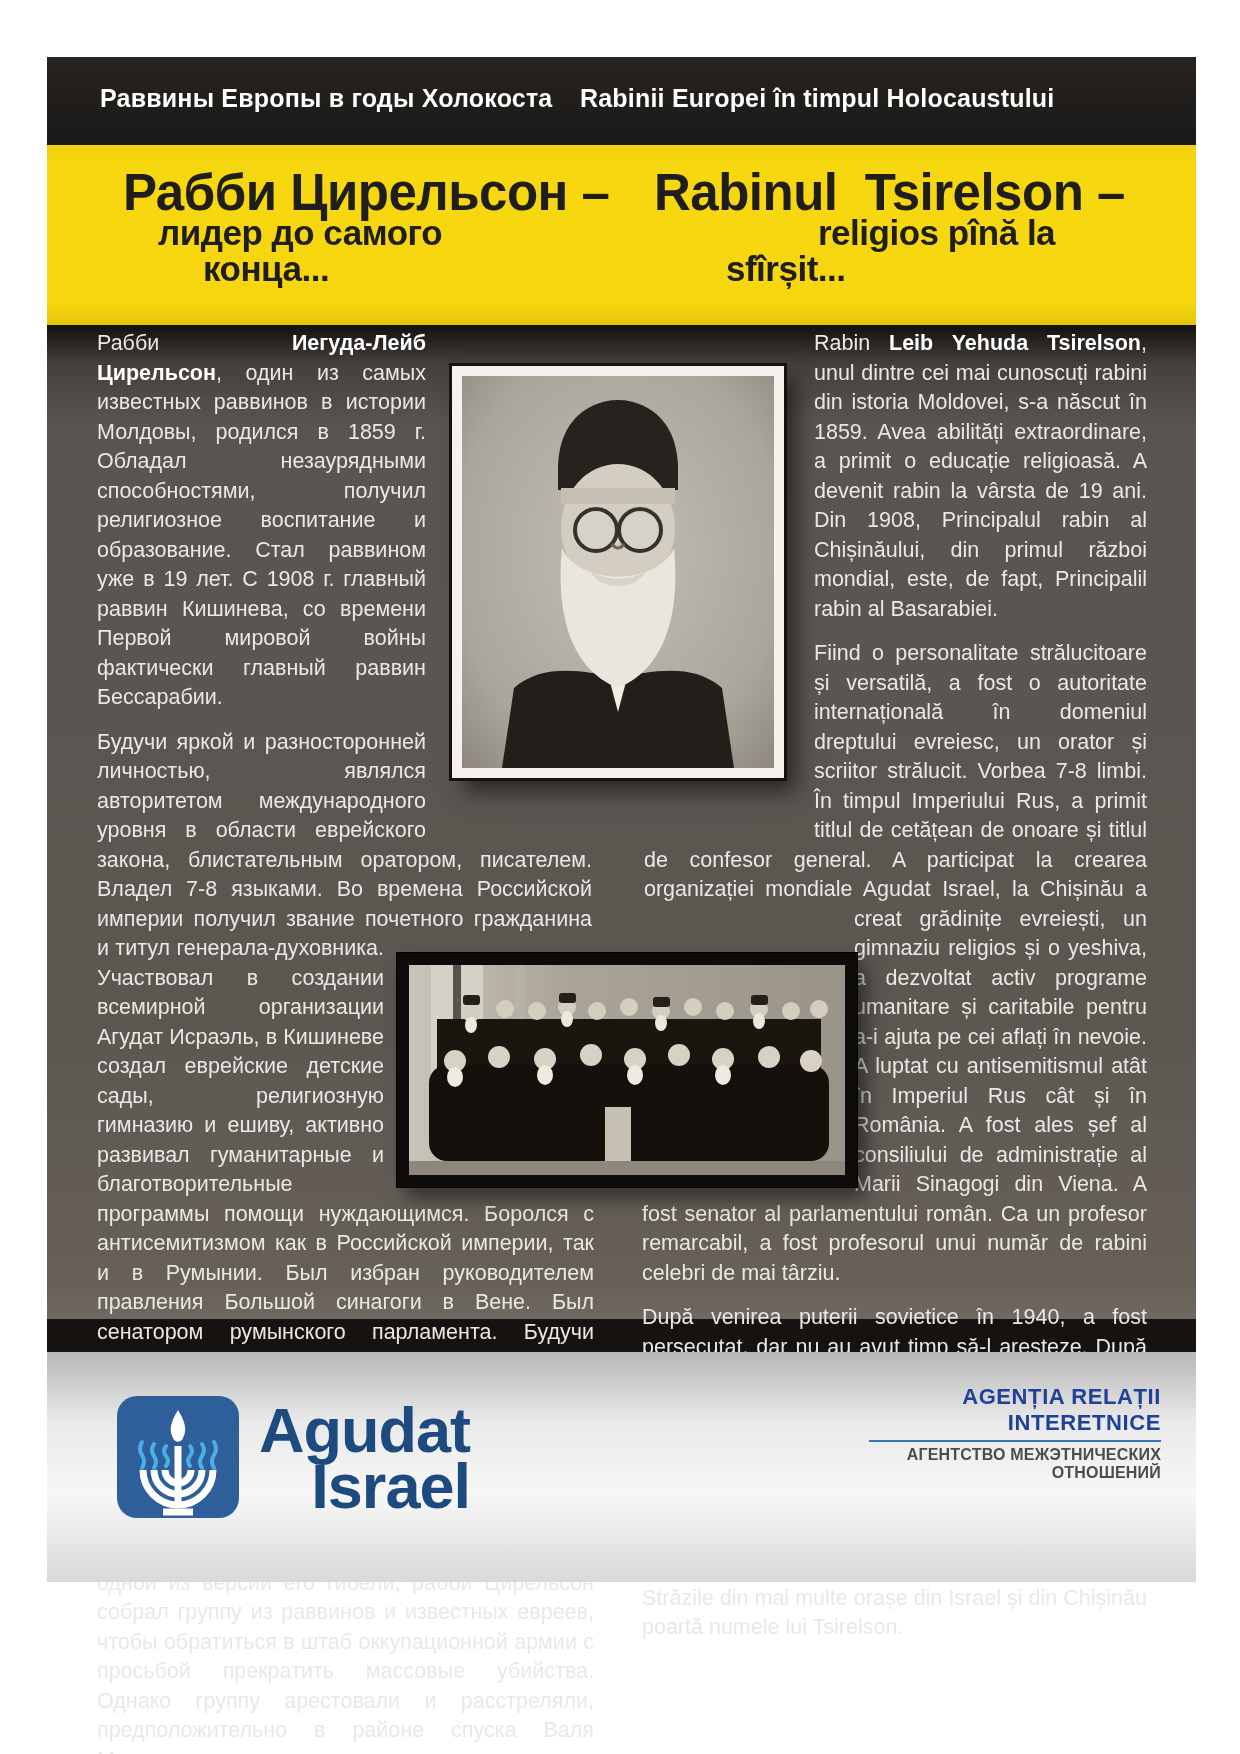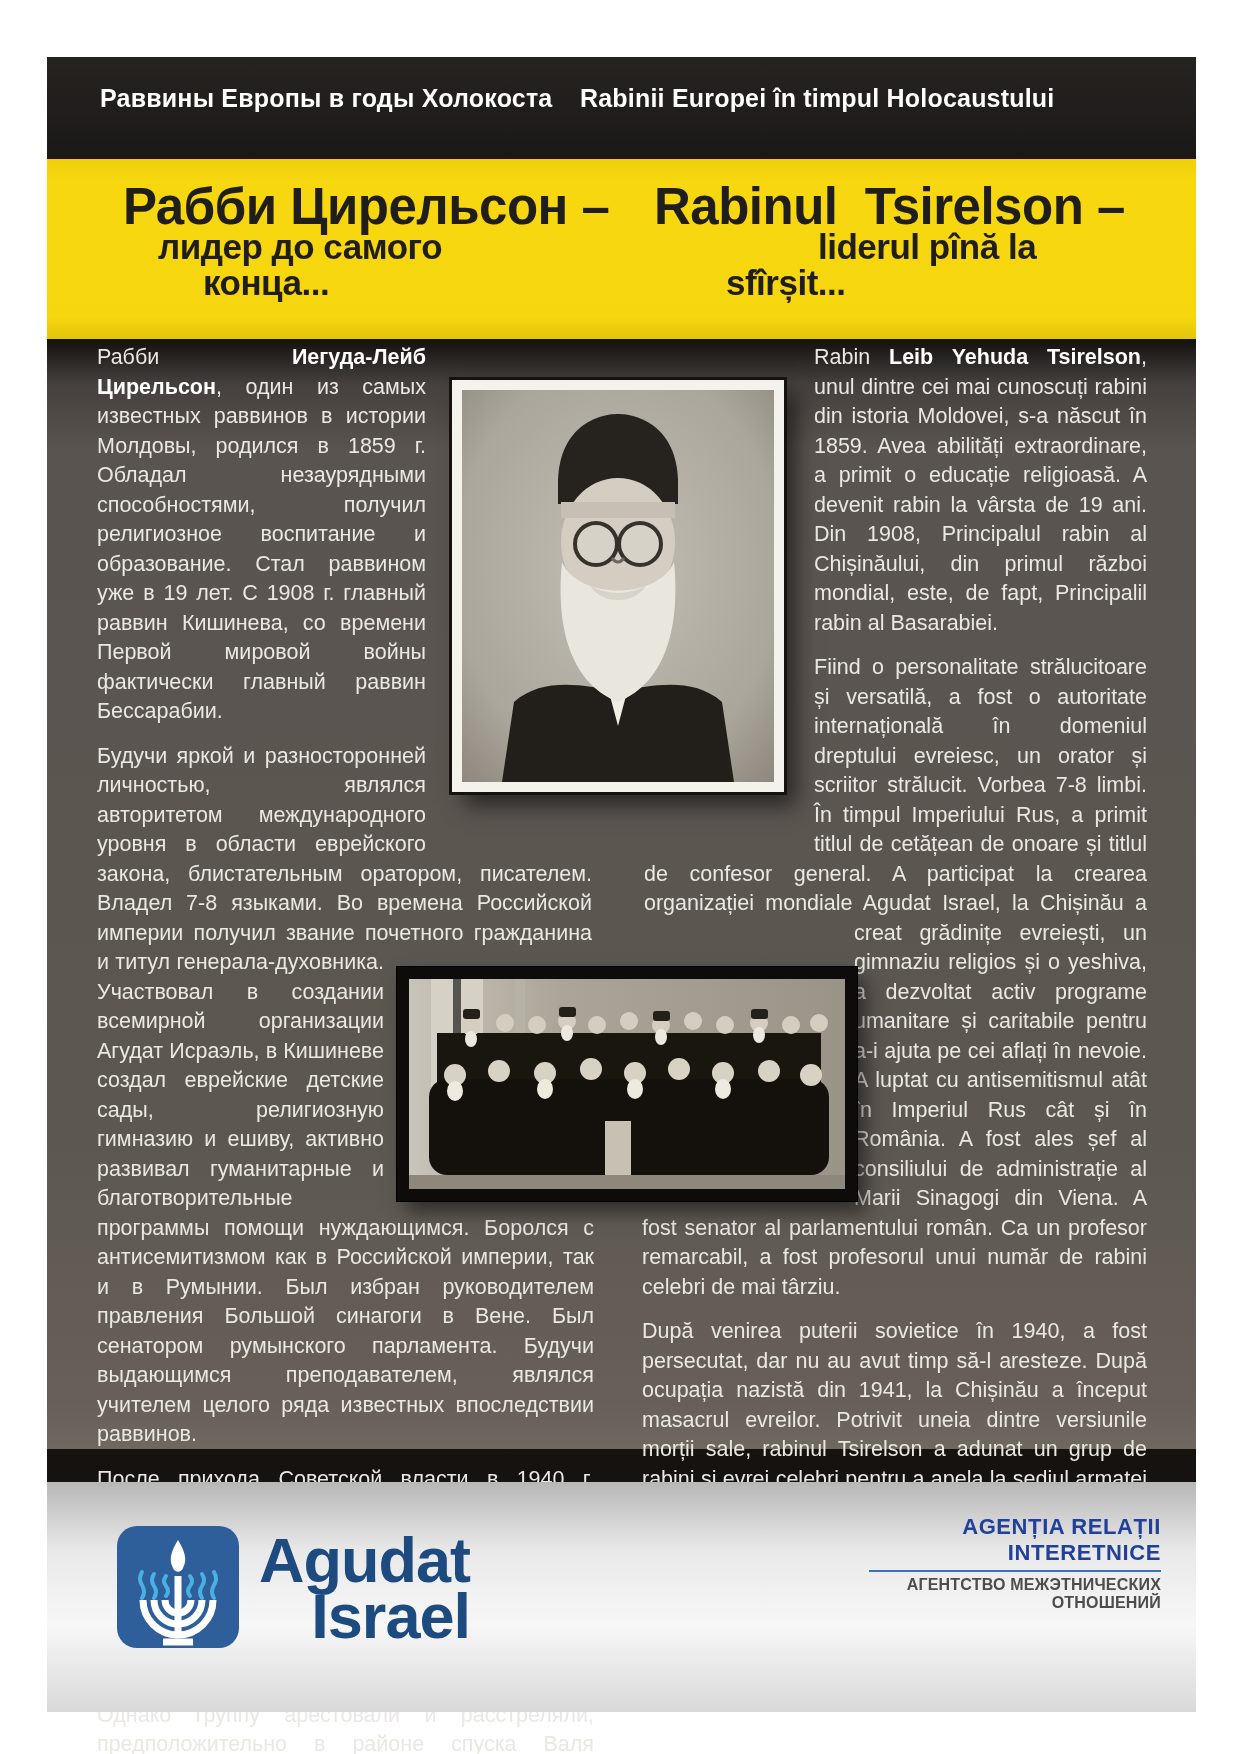--- a/index.html
+++ b/index.html
@@ -1,39 +1,39 @@
 <!DOCTYPE html>
 <html><head>
 <meta charset="utf-8">
 <style>
   html,body{margin:0;padding:0;background:#ffffff;}
   .page{position:relative;width:1240px;height:1754px;background:#ffffff;overflow:hidden;
         font-family:"Liberation Sans",sans-serif;}
   .sheet{position:absolute;left:47px;top:57px;width:1149px;height:1633px;}
 
   
-  .topbar{position:relative;height:102px;background:linear-gradient(180deg,#262321,#1b1917);}
+  .topbar{position:relative;height:88px;background:linear-gradient(180deg,#262321,#1b1917);}
   .topbar-label{position:absolute;top:27px;font-size:25px;font-weight:bold;color:#fdfdfb;letter-spacing:.2px;}
   .topbar-label.ru{left:53px;}
   .topbar-label.ro{left:533px;}
 
   
   .titleband{position:relative;height:180px;background:linear-gradient(180deg,#f0cf0c,#f7d70f 12%,#f6d60e 88%,#e3c40c);}
   .tblock{position:absolute;top:26px;color:#201e1a;}
   .tblock.ru{left:76px;}
   .tblock.ro{left:607px;}
   .t1{font-size:51px;font-weight:800;line-height:44px;white-space:pre;letter-spacing:-.5px;}
   .t2,.t3{font-size:35px;font-weight:800;line-height:36px;white-space:pre;letter-spacing:-.5px;}
   .tblock.ru .t2{margin-left:35px;}
   .tblock.ru .t3{margin-left:80px;}
   .tblock.ro .t2{margin-left:164px;}
   .tblock.ro .t3{margin-left:72px;}
 
   
-  .content{position:relative;height:1110px;
+  .content{position:relative;height:994px;
      background:linear-gradient(180deg,#12100e 0%,#45403d 4%,#5a5450 10%,#5d5752 72%,#676059 96%,#6e6861 100%);}
   .col{position:absolute;top:4px;color:#eae8e3;font-size:21.5px;line-height:29.5px;text-align:justify;}
   .col p{margin:0 0 15px 0;}
   .col-ru{left:50px;width:497px;}
   .col-ro{left:595px;width:505px;}
   .boldname{font-weight:bold;color:#ffffff;}
   .fr{float:right;}
   .fl{float:left;}
   .cr{clear:right;}
   .cl{clear:left;}
@@ -88,21 +88,21 @@
     </div>
 
     <div class="titleband">
       <div class="tblock ru">
         <div class="t1">Рабби Цирельсон –</div>
         <div class="t2">лидер до самого</div>
         <div class="t3">конца...</div>
       </div>
       <div class="tblock ro">
         <div class="t1">Rabinul  Tsirelson –</div>
-        <div class="t2">liderul pînă la</div>
+        <div class="t2">religios pînă la</div>
         <div class="t3">sfîrșit...</div>
       </div>
     </div>
 
     <div class="content">
 
       <div class="col col-ru">
         <div class="fr sp-ru1"></div>
         <div class="fr cr sp-ru2"></div>
         <div class="fr cr sp-ru3"></div>

